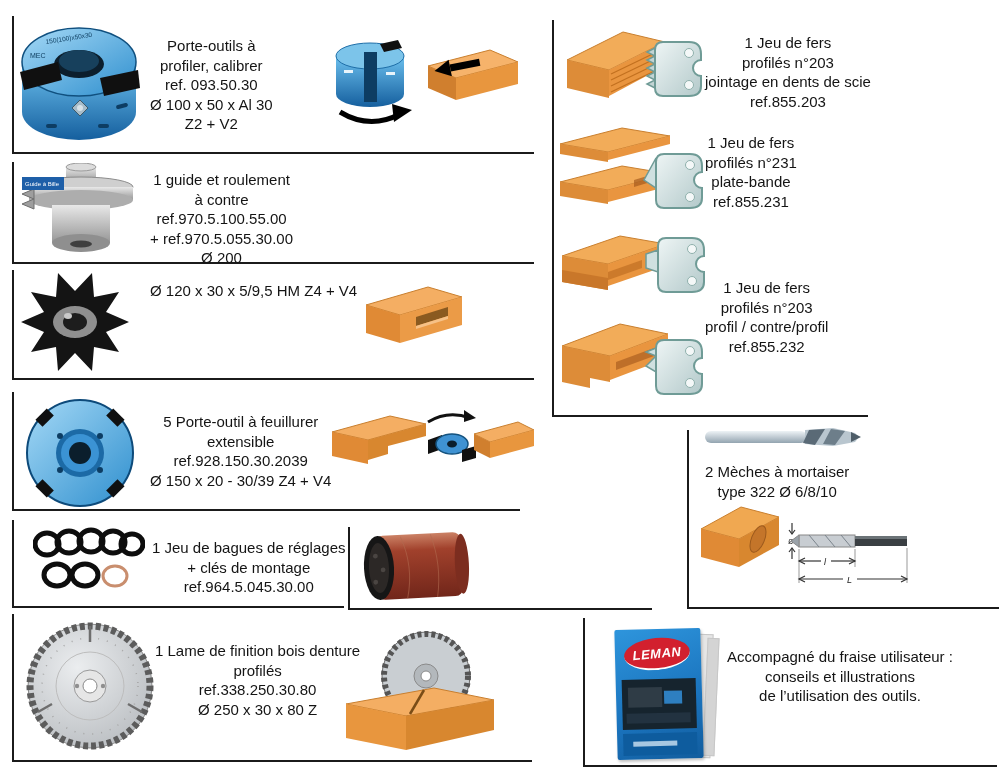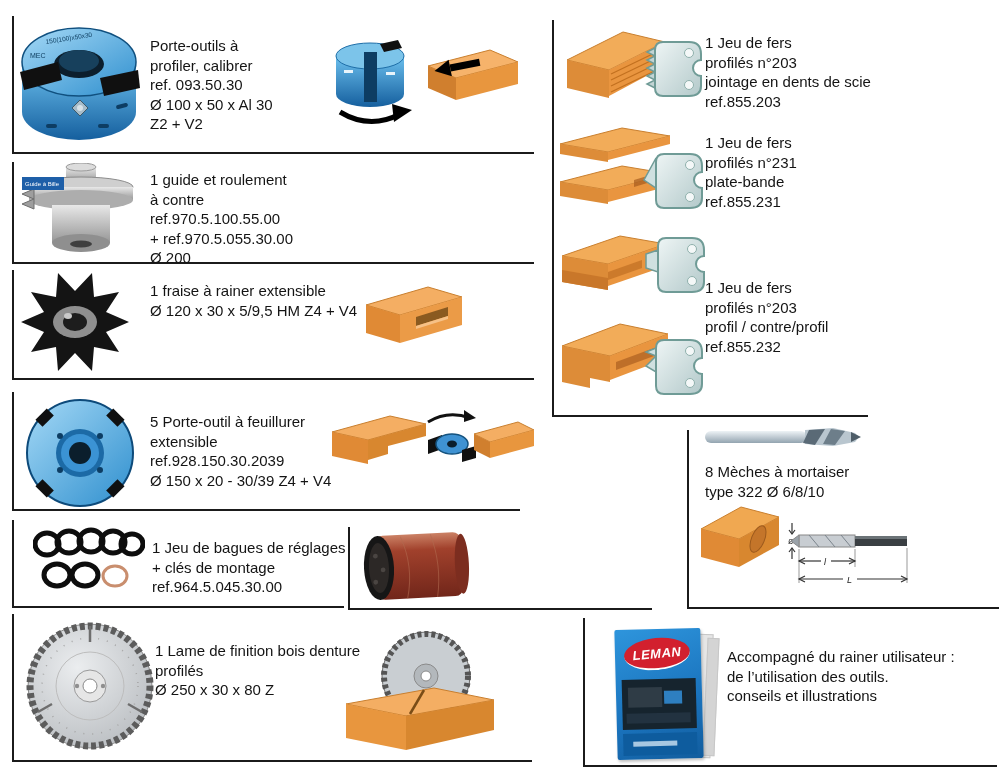--- a/index.html
+++ b/index.html
@@ -1,19 +1,19 @@
 <!DOCTYPE html>
 <html><head>
 <meta charset="utf-8">
 <style>
   html,body{margin:0;padding:0;background:#fff;font-family:"Liberation Sans",sans-serif;}
   #canvas{position:relative;width:1000px;height:778px;background:#ffffff;overflow:hidden;}
   .abs{position:absolute;}
   .lframe{position:absolute;border-left:2.5px solid #1b1b1b;border-bottom:2.5px solid #1b1b1b;}
-  .tb{position:absolute;font-size:15px;line-height:19.5px;color:#141414;white-space:nowrap;}
+  .tb{position:absolute;font-size:15px;line-height:19.5px;color:#141414;white-space:nowrap;text-align:center;}
   .booklet{position:absolute;}
   .cover{position:absolute;left:0;top:3px;width:86px;height:130px;border-radius:2px;
          background:linear-gradient(160deg,#2e95dc 0%,#1a73bd 60%,#125d9e 100%);
          transform:rotate(-1.5deg);box-shadow:1px 2px 3px rgba(0,0,0,.25);}
   .pages{position:absolute;background:#e6e6e6;border:1px solid #c7c7c7;}
   .logo-oval{position:absolute;left:9px;top:9px;width:66px;height:30px;background:#d2202e;
              border-radius:50%;transform:rotate(-4deg);display:flex;align-items:center;justify-content:center;
              border-bottom:2px solid #fff;}
   .logo-text{color:#fff;font-weight:bold;font-style:italic;font-size:13px;letter-spacing:.5px;}
   .cover-photo{position:absolute;left:6px;top:50px;width:74px;height:50px;background:#16242e;overflow:hidden;}
@@ -139,21 +139,20 @@
   </div>
 
   <svg class="abs" style="left:10px;top:266px" width="132" height="114" viewBox="0 0 132 114">
     <polygon fill="#141414" points="119,56 96,46 109,26 84,31 82,7 65,25 48,7 46,31 21,26 34,46 11,56 34,66 21,86 46,81 48,105 65,87 82,105 84,81 109,86 96,66"></polygon>
     <ellipse cx="65" cy="56" rx="22" ry="16" fill="#8f8f8f"></ellipse>
     <ellipse cx="65" cy="56" rx="12" ry="9" fill="#1d1d1d"></ellipse>
     <ellipse cx="58" cy="50" rx="4" ry="3" fill="#c9c9c9"></ellipse>
   </svg>
 
   <div class="tb" style="left:150px;top:281px">
-    <div>1 fraise à rainer extensible</div>
     <div>Ø 120 x 30 x 5/9,5 HM Z4 + V4</div>
   </div>
 
   <svg class="abs" style="left:362px;top:283px" width="105" height="64" viewBox="0 0 105 64">
     <polygon points="4,22 66,4 100,14 38,32" fill="#f4ae63" stroke="#c97f2e" stroke-width="1"></polygon>
     <polygon points="4,22 38,32 38,60 4,50" fill="#e08a35"></polygon>
     <polygon points="38,32 100,14 100,42 38,60" fill="#eb9b47"></polygon>
     <polygon points="54,34 86,24 86,33 54,43" fill="#8a5a20"></polygon>
     <polygon points="54,43 86,33 86,36 54,46" fill="#f6c187"></polygon>
   </svg>
@@ -222,20 +221,21 @@
     <path d="M67 10 L67 26 M119 96 L105 88 M15 96 L29 88" stroke="#6e6e6e" stroke-width="2.5"></path>
     <circle cx="67" cy="70" r="16" fill="#e6e6e6" stroke="#9a9a9a"></circle>
     <circle cx="67" cy="70" r="7" fill="#ffffff" stroke="#8a8a8a"></circle>
     <circle cx="54" cy="70" r="2.2" fill="#8f8f8f"></circle>
     <circle cx="80" cy="70" r="2.2" fill="#8f8f8f"></circle>
   </svg>
 
   <div class="tb" style="left:155px;top:641px">
     <div>1 Lame de finition bois denture</div>
     <div>profilés</div>
+    <div>ref.338.250.30.80</div>
     <div>Ø 250 x 30 x 80 Z</div>
   </div>
 
   <svg class="abs" style="left:338px;top:626px" width="165" height="132" viewBox="0 0 165 132">
     <circle cx="88" cy="50" r="44" fill="#c9ced2" stroke="#6e6e6e"></circle>
     <circle cx="88" cy="50" r="42" fill="none" stroke="#555" stroke-width="6" stroke-dasharray="4 3"></circle>
     <circle cx="88" cy="50" r="12" fill="#b3b8bc" stroke="#8a8a8a"></circle>
     <circle cx="88" cy="50" r="5" fill="#ffffff" stroke="#8a8a8a"></circle>
     <polygon points="8,78 96,62 156,74 68,90" fill="#f4ae63" stroke="#c97f2e" stroke-width="1"></polygon>
     <polygon points="8,78 68,90 68,124 8,112" fill="#e8963e"></polygon>
@@ -334,21 +334,21 @@
 
   <svg class="abs" style="left:703px;top:426px" width="158" height="22" viewBox="0 0 158 22">
     <rect x="2" y="5" width="102" height="12" rx="6" fill="url(#gBit)"></rect>
     <polygon points="102,4 130,2 152,7 156,11 152,16 130,20 102,18" fill="#b9c6cf"></polygon>
     <polygon points="106,4 122,3 112,19 100,17" fill="#5a6a76"></polygon>
     <polygon points="128,3 142,5 132,19 120,18" fill="#6d7e8a"></polygon>
     <polygon points="148,6 158,11 148,16" fill="#4e5d68"></polygon>
   </svg>
 
   <div class="tb" style="left:705px;top:462px">
-    <div>8 Mèches à mortaiser</div>
+    <div>2 Mèches à mortaiser</div>
     <div>type 322 Ø 6/8/10</div>
   </div>
 
   <svg class="abs" style="left:695px;top:503px" width="218" height="88" viewBox="0 0 218 88">
     <polygon points="6,26 46,4 84,14 44,36" fill="#f0a851" stroke="#c97f2e" stroke-width="1"></polygon>
     <polygon points="6,26 44,36 44,64 6,54" fill="#e08a35"></polygon>
     <polygon points="44,36 84,14 84,42 44,64" fill="#d8872f"></polygon>
     <ellipse cx="63" cy="36" rx="6.5" ry="14" fill="#c4752a" stroke="#9c5a1d" transform="rotate(22 63 36)"></ellipse>
     <g stroke="#333" stroke-width="1.2" fill="none">
       <line x1="97" y1="20" x2="97" y2="30"></line>
@@ -397,18 +397,18 @@
         <div class="abs" style="left:42px;top:12px;width:18px;height:13px;background:#2e7fc0"></div>
         <div class="abs" style="left:4px;top:34px;width:64px;height:10px;background:#223240"></div>
       </div>
       <div class="cover-band">
         <div class="abs" style="left:10px;top:8px;width:44px;height:5px;background:#cfe3f2;opacity:.8"></div>
       </div>
     </div>
   </div>
 
   <div class="tb" style="left:727px;top:647px">
-    <div>Accompagné du rainer utilisateur :</div>
+    <div>Accompagné du fraise utilisateur :</div>
+    <div>conseils et illustrations</div>
     <div>de l’utilisation des outils.</div>
-    <div>conseils et illustrations</div>
   </div>
 
 </div>
 
 </body></html>

